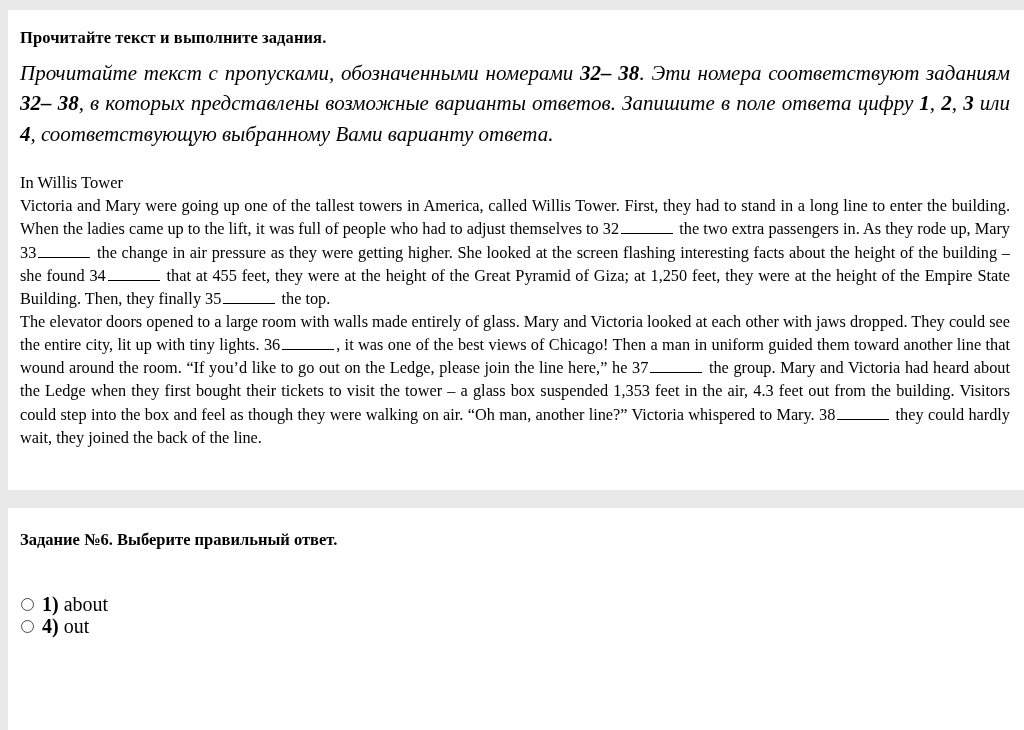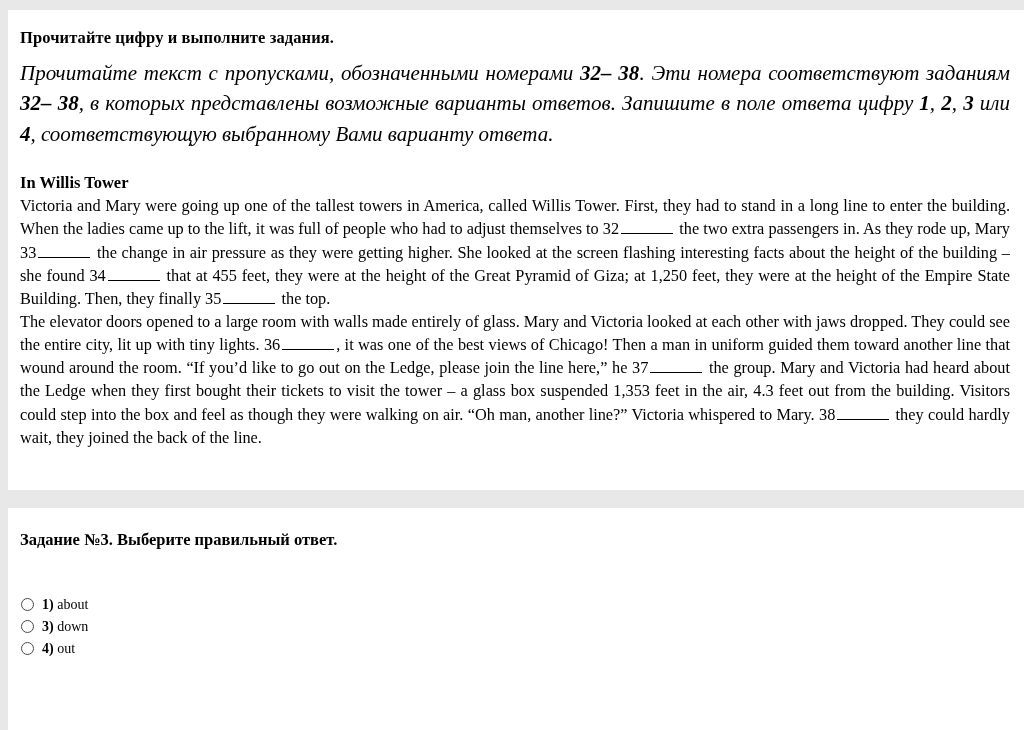--- a/index.html
+++ b/index.html
@@ -55,21 +55,21 @@
     font-size: 21px;
     line-height: 1.45;
     text-align: justify;
     margin-bottom: 24px;
   }
   .instruction b {
     font-style: italic;
     font-weight: bold;
   }
   .text-title {
-    font-weight: bold;
+    font-weight: normal;
     font-size: 16.5px;
     margin-bottom: 1px;
   }
   .passage {
     font-size: 16.3px;
     line-height: 1.42;
     text-align: justify;
   }
   .passage p {
     margin: 0;
@@ -117,61 +117,57 @@
     height: 13px;
     border: 1.4px solid #4a4a4a;
     border-radius: 50%;
     background: #fff;
     box-sizing: border-box;
     flex: 0 0 auto;
     margin-right: 8px;
     margin-left: 1px;
   }
   .option-label {
-    font-size: 14px;
+    font-size: 20px;
   }
   .option-label b {
     font-weight: bold;
   }
 </style>
 </head>
 <body>
 
 <div class="page">
 
   <div class="topbar"></div>
   <div class="leftrail"></div>
 
   <div class="content">
 
-    <div class="task-title">Прочитайте цифру и выполните задания.</div>
+    <div class="task-title">Прочитайте текст и выполните задания.</div>
 
     <div class="instruction"><span>Прочитайте текст с пропусками, обозначенными номерами </span><b>32– 38</b><span>. Эти номера соответствуют заданиям </span><b>32– 38</b><span>, в которых представлены возможные варианты ответов. Запишите в поле ответа цифру </span><b>1</b><span>, </span><b>2</b><span>, </span><b>3</b><span> или </span><b>4</b><span>, соответствующую выбранному Вами варианту ответа.</span></div>
 
     <div class="text-title">In Willis Tower</div>
 
     <div class="passage">
         <p><span>Victoria and Mary were going up one of the tallest towers in  America, called  Willis Tower. First, they had to stand in a long line to enter the building. When the ladies came up to the lift, it was full of people who had to adjust themselves to </span><span class="gapnum">32</span><span class="gap"></span><span> the two extra passengers in. As they rode up, Mary </span><span class="gapnum">33</span><span class="gap"></span><span> the change in air pressure as they were getting higher. She looked at the screen flashing interesting facts about the height of the building –  she found </span><span class="gapnum">34</span><span class="gap"></span><span> that at 455 feet, they were at the height of the Great Pyramid of Giza; at 1,250 feet, they were at the height of the  Empire State Building. Then, they finally </span><span class="gapnum">35</span><span class="gap"></span><span> the top.</span></p>
         <p><span>The elevator doors opened to a large room with walls made entirely of glass. Mary and Victoria looked at each other with jaws dropped. They could see the entire city, lit up with tiny lights. </span><span class="gapnum">36</span><span class="gap"></span><span>, it was one of the best views of  Chicago! Then a man in uniform guided them toward another line that wound around the room. “If you’d like to go out on the Ledge, please join the line here,” he </span><span class="gapnum">37</span><span class="gap"></span><span> the group. Mary and Victoria had heard about the Ledge when they first bought their tickets to visit the tower –  a glass box suspended 1,353 feet in the air, 4.3 feet out from the building. Visitors could step into the box and feel as though they were walking on air. “Oh man, another line?” Victoria whispered to Mary.  </span><span class="gapnum">38</span><span class="gap"></span><span> they could hardly wait, they joined the back of the line.</span></p>
       </div>
 
   </div>
 
   <div class="divider"></div>
 
   <div class="section2">
-    <div class="section2-title">Задание №3. Выберите правильный ответ.</div>
+    <div class="section2-title">Задание №6. Выберите правильный ответ.</div>
     <div class="options">
         <div class="option">
           <span class="radio"></span>
           <span class="option-label"><b>1)</b> about</span>
-        </div>
-        <div class="option">
-          <span class="radio"></span>
-          <span class="option-label"><b>3)</b> down</span>
         </div>
         <div class="option">
           <span class="radio"></span>
           <span class="option-label"><b>4)</b> out</span>
         </div>
       </div>
   </div>
 
 </div>
 

